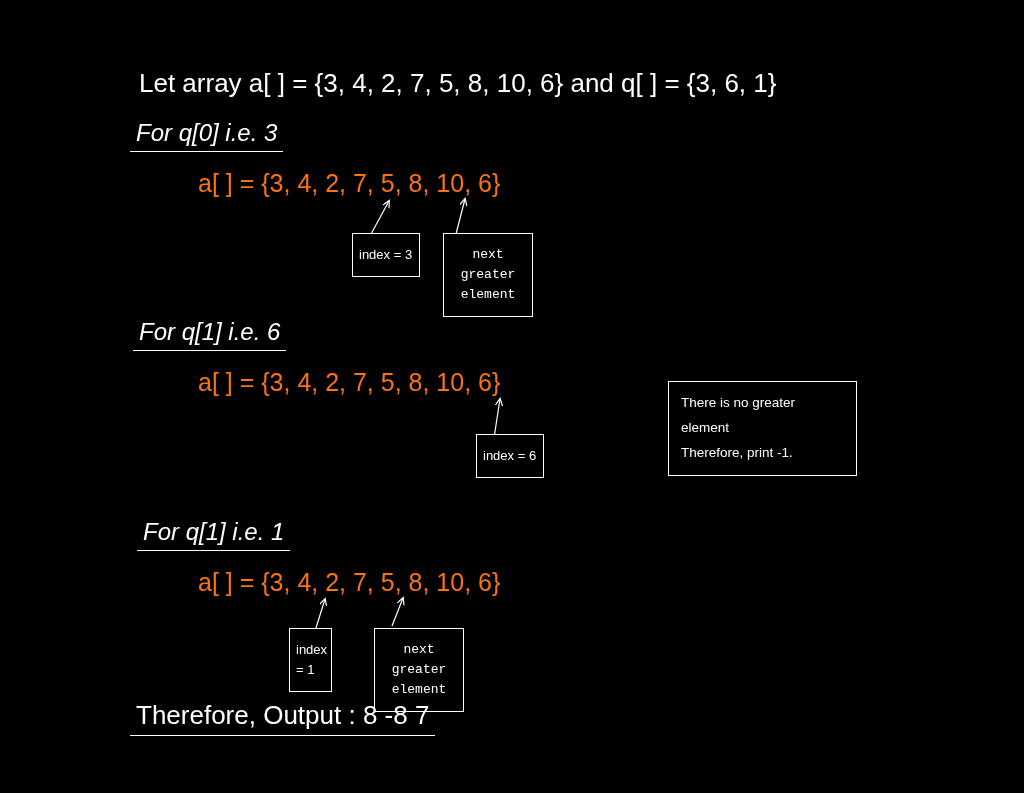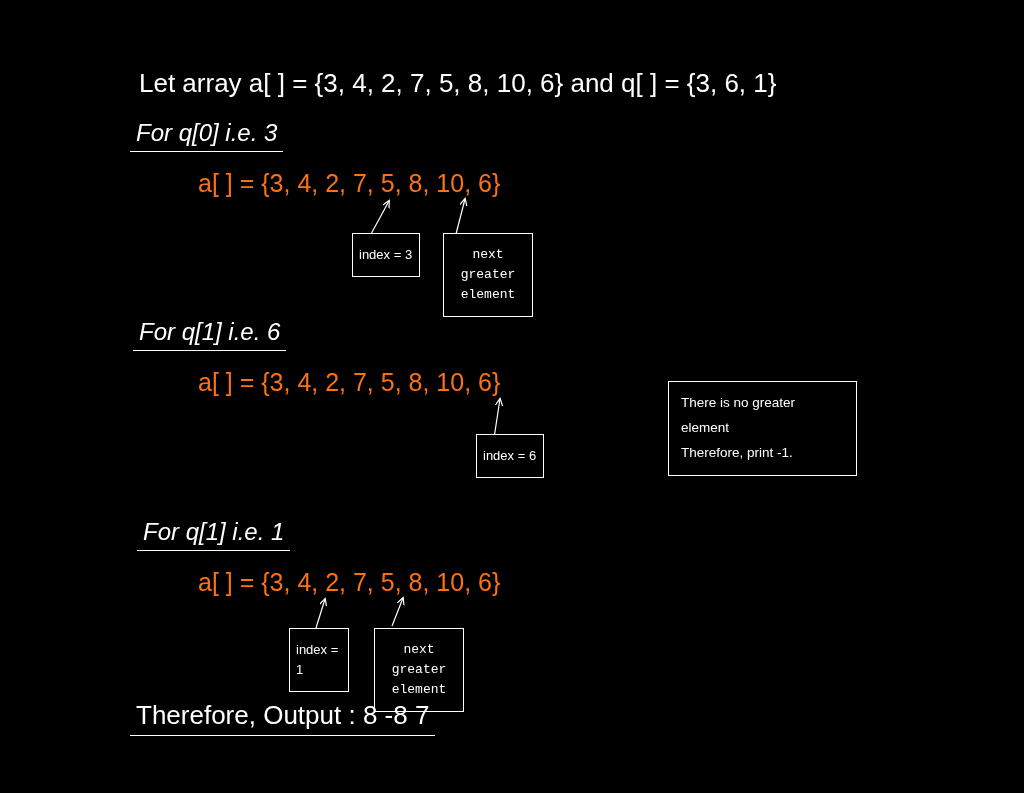--- a/index.html
+++ b/index.html
@@ -103,19 +103,19 @@
 <div class="abs section-title" style="left:133px; top:318px;">For q[1] i.e. 6</div>
 <div class="abs array-line" style="left:198px; top:367px;">a[ ] = {3, 4, 2, 7, 5, 8, 10, 6}</div>
 <div class="abs callout" style="left:476px; top:434px; width:68px;">index = 6</div>
 <div class="abs note-box" style="left:668px; top:381px; width:189px;">
   <div>There is no greater element</div>
   <div>Therefore, print -1.</div>
 </div>
 
 <div class="abs section-title" style="left:137px; top:518px;">For q[1] i.e. 1</div>
 <div class="abs array-line" style="left:198px; top:567px;">a[ ] = {3, 4, 2, 7, 5, 8, 10, 6}</div>
-<div class="abs callout" style="left:289px; top:628px; width:60px;">index = 1</div>
+<div class="abs callout" style="left:289px; top:628px; width:43px;">index = 1</div>
 <div class="abs callout center" style="left:374px; top:628px; width:90px;">
   <div>next greater</div>
   <div>element</div>
 </div>
 
 <div class="abs conclusion" style="left:130px; top:700px;">Therefore, Output : 8 -8 7</div>
 
 </body></html>

